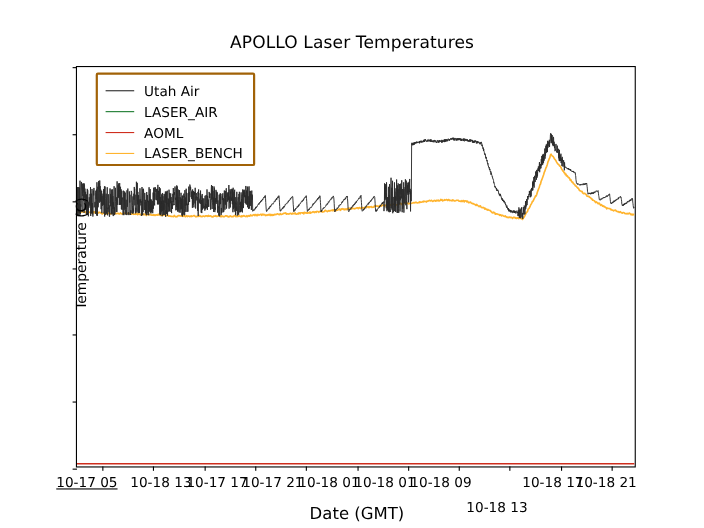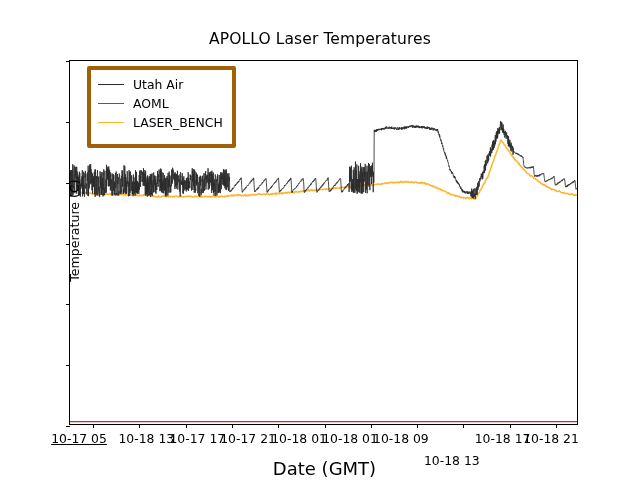--- a/index.html
+++ b/index.html
@@ -25,27 +25,27 @@
     position:absolute;left:-236px;top:162px;width:480px;text-align:center;
     transform:rotate(-90deg);font-size:12.6px;color:#000;
   }
   .ytick-mark{position:absolute;left:-4.2px;width:4.2px;height:1.1px;background:#000;}
 
   
   .xtick-mark{position:absolute;bottom:-4.2px;width:1.1px;height:4.2px;background:#000;}
   .xtick-label{position:absolute;top:370px;font-size:12.4px;color:#000;
       white-space:nowrap;transform:translateX(-50%);}
   #xlabel{position:absolute;left:0;top:397px;width:509px;text-align:center;
-      font-size:18px;color:#000;}
+      font-size:15px;color:#000;}
 
   
   #legend{
     position:absolute;left:17px;top:5px;
-    background:#fff;border:4px solid #a16207;border-radius:2px;
-    padding:5px 9px 12px 7px;
+    background:#fff;border:2px solid #a16207;border-radius:2px;
+    padding:5px 9px 0 7px;
   }
   .legend-row{display:flex;align-items:center;height:19px;}
   .legend-swatch{width:26px;height:0;border-top-width:1.5px;border-top-style:solid;
       margin-right:9px;flex:0 0 26px;}
   .legend-text{font-size:12.4px;color:#000;line-height:19px;white-space:nowrap;}
 </style>
 </head>
 <body>
 
 <div id="figure">
@@ -62,20 +62,24 @@
         </svg>
     </div>
 
     <div id="ylabel">Temperature (C)</div>
     <div id="xlabel">Date (GMT)</div>
 
     <div id="legend">
         <div class="legend-row">
           <span class="legend-swatch" style="border-top-color: rgb(43, 43, 43);"></span>
           <span class="legend-text">Utah Air</span>
+        </div>
+        <div class="legend-row">
+          <span class="legend-swatch" style="border-top-color: rgb(26, 122, 46);"></span>
+          <span class="legend-text">LASER_AIR</span>
         </div>
         <div class="legend-row">
           <span class="legend-swatch" style="border-top-color: rgb(207, 46, 30);"></span>
           <span class="legend-text">AOML</span>
         </div>
         <div class="legend-row">
           <span class="legend-swatch" style="border-top-color: rgb(255, 180, 46);"></span>
           <span class="legend-text">LASER_BENCH</span>
         </div>
       </div>

